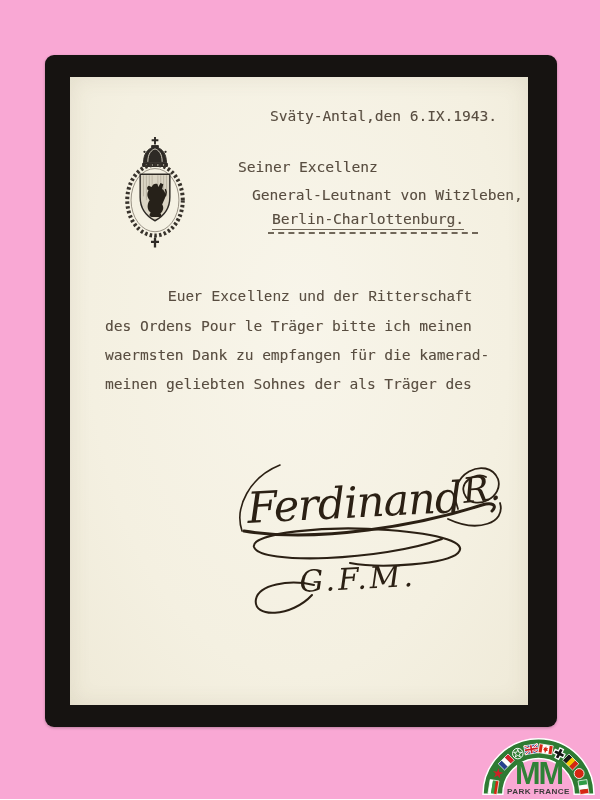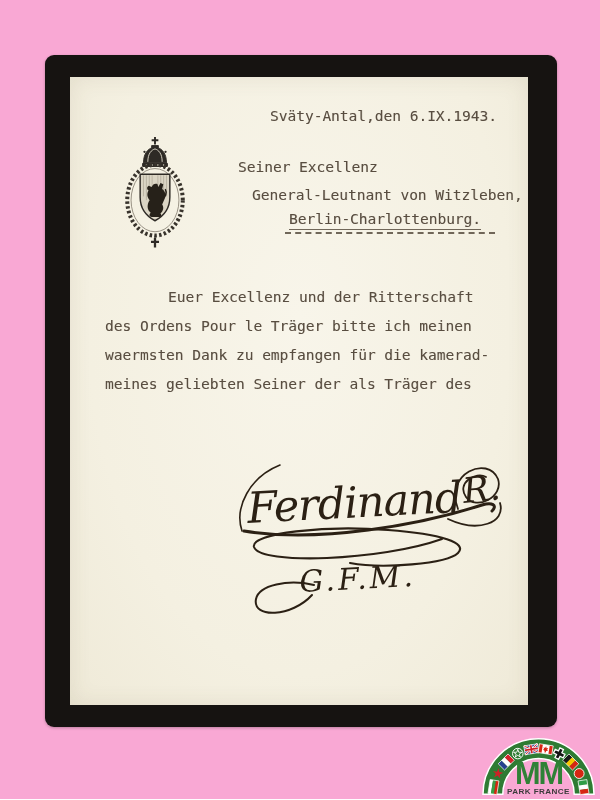--- a/index.html
+++ b/index.html
@@ -9,30 +9,30 @@
   .frame{position:absolute;left:45px;top:55px;width:512px;height:672px;
          background:#161311;border-radius:9px;box-shadow:0 1px 3px rgba(0,0,0,0.25);}
   .paper{position:absolute;left:70px;top:77px;width:458px;height:628px;
          background:radial-gradient(ellipse at 50% 38%, #f8f5ea 0%, #f4f0e1 65%, #efead8 100%);
          box-shadow:inset 0 0 22px rgba(95,80,50,0.10);}
   .tw{position:absolute;color:#584d40;font-size:14.5px;line-height:18px;white-space:pre;
       text-shadow:0.4px 0.4px 0 rgba(88,77,64,0.28);}
   .dateline{left:200px;top:30px;}
   .a1{left:148px;top:81px;margin-left:20px;}
   .a2{left:158px;top:109px;margin-left:24px;}
-  .a3{left:219px;top:133px;}
+  .a3{left:202px;top:133px;}
   .a4{left:252px;top:163px;}
   .u-double{display:inline-block;position:relative;border-bottom:1.6px solid rgba(88,77,64,0.85);
             padding-bottom:1px;}
   .u-double::after{content:"";position:absolute;left:-4px;right:-14px;bottom:-5px;
             border-bottom:2.4px dashed rgba(88,77,64,0.85);}
   .body-block{position:absolute;left:35px;top:206px;width:404px;}
   .body-block .bl{color:#584d40;font-size:14.5px;line-height:29px;white-space:pre;
             text-shadow:0.4px 0.4px 0 rgba(88,77,64,0.28);}
-  .body-block .bl.indent{padding-left:63px;}
+  .body-block .bl.indent{padding-left:63px;font-family:Liberation Mono, monospace;}
   .emblem{position:absolute;left:49px;top:59px;width:72px;height:113px;}
   .signature{position:absolute;left:160px;top:368px;width:300px;height:178px;}
   .mm-logo{position:absolute;left:481px;top:734px;width:115px;height:63px;}
 </style>
 </head>
 <body>
 
 <div class="stage">
 
   <div class="frame"></div>
@@ -77,21 +77,21 @@
     </svg>
 
     <div class="tw a1">Seiner Excellenz</div>
     <div class="tw a2">General-Leutnant von Witzleben,</div>
     <div class="tw a3"><span class="u-double">Berlin-Charlottenburg.</span></div>
 
     <div class="body-block">
       <div class="bl indent">Euer Excellenz und der Ritterschaft</div>
       <div class="bl">des Ordens Pour le Träger bitte ich meinen</div>
       <div class="bl">waermsten Dank zu empfangen für die kamerad-</div>
-      <div class="bl">meines geliebten Seiner der als Träger des</div>
+      <div class="bl">meinen geliebten Sohnes der als Träger des</div>
     </div>
 
     <svg class="signature" viewBox="0 0 300 178">
       <g stroke="#2b2014" fill="none" stroke-linecap="round">
         <path d="M12,86 C4,62 20,32 50,20" stroke-width="1.6"></path>
         <path d="M14,86 C90,98 190,80 252,60 C262,57 268,60 262,66" stroke-width="3"></path>
         <path d="M228,64 C214,28 258,10 268,34 C274,52 246,66 236,52 C226,38 246,26 256,32" stroke-width="1.8"></path>
         <path d="M218,74 C248,88 276,78 270,58" stroke-width="1.8"></path>
         <path d="M212,94 C150,116 30,120 24,102 C20,88 96,80 158,85 C212,89 238,98 228,108 C217,119 152,124 120,118" stroke-width="2.1"></path>
         <path d="M82,150 C62,172 22,174 26,154 C29,140 58,134 84,140" stroke-width="2"></path>

